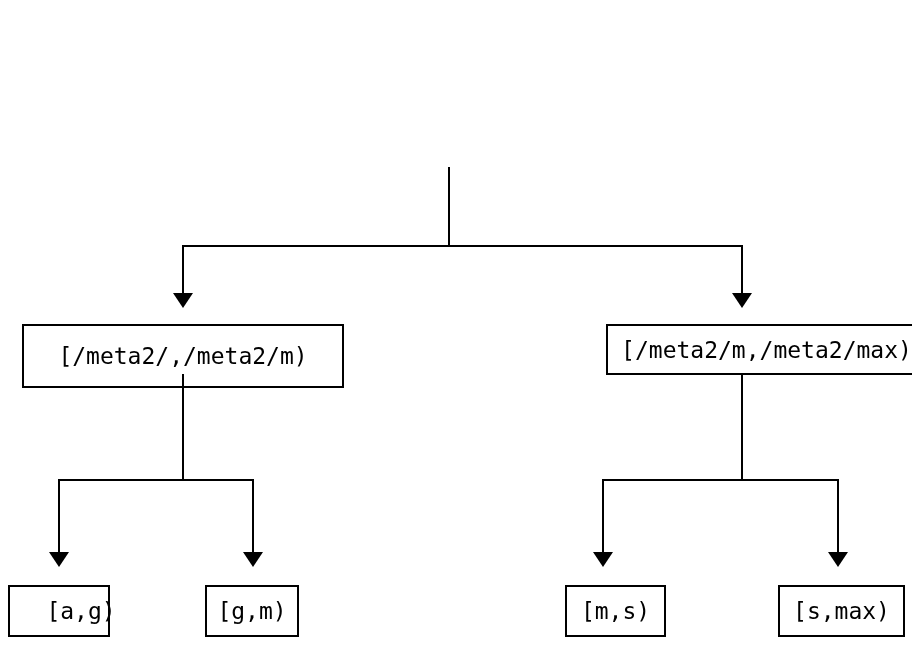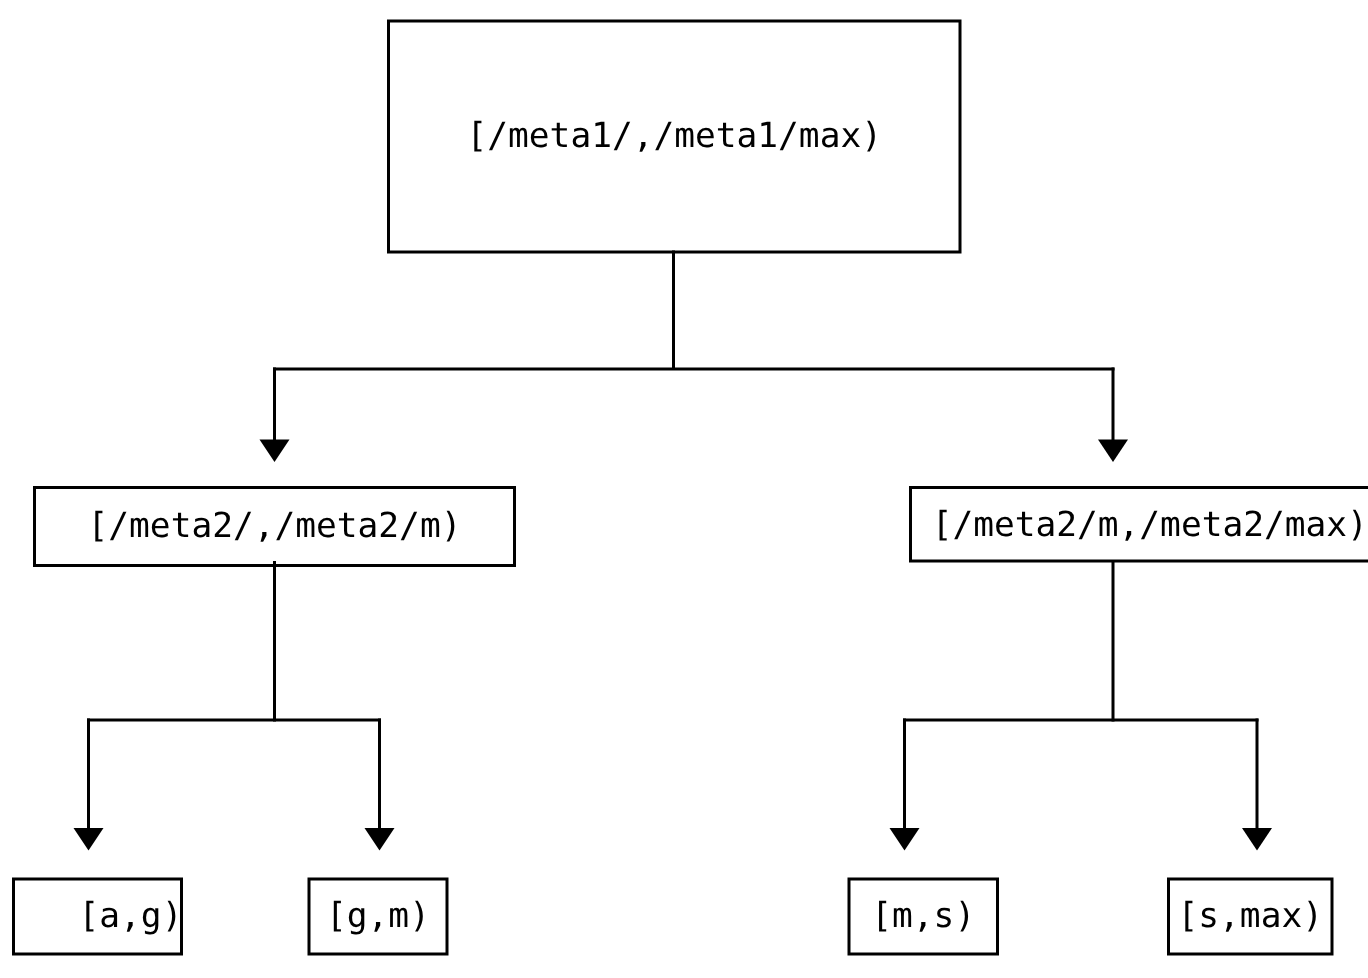--- a/index.html
+++ b/index.html
@@ -39,33 +39,32 @@
     border-left: 10px solid transparent;
     border-right: 10px solid transparent;
     border-top: 15px solid #000000;
   }
 </style>
 </head>
 <body>
 
 <div class="canvas">
 
-  <div class="node" style="left:258px; top:13px; width:383px; height:156px;">[/meta1/,/meta1/max)</div>
 
-  <div class="node" style="left:22px; top:324px; width:322px; height:54px;">[/meta2/,/meta2/m)</div>
+  <div class="node" style="left:22px; top:324px; width:322px; height:64px;">[/meta2/,/meta2/m)</div>
 
   <div class="node" style="left:606px; top:324px; width:321px; height:51px;">[/meta2/m,/meta2/max)</div>
 
-  <div class="node" style="left:8px; top:585px; width:114px; height:52px;padding-left:44px;">[a,g)</div>
+  <div class="node" style="left:8px; top:585px; width:102px; height:52px;padding-left:44px;">[a,g)</div>
 
   <div class="node" style="left:205px; top:585px; width:94px; height:52px;">[g,m)</div>
 
   <div class="node" style="left:553px; top:585px; width:101px; height:52px;margin-left:12px;">[m,s)</div>
 
-  <div class="node" style="left:778px; top:585px; width:111px; height:52px;">[s,max)</div>
+  <div class="node" style="left:778px; top:585px; width:127px; height:52px;">[s,max)</div>
 
   <div class="edge" style="left:448px; top:167px; width:2px; height:79px;"></div>
   <div class="edge" style="left:182px; top:245px; width:561px; height:2px;"></div>
   <div class="edge" style="left:182px; top:245px; width:2px; height:49px;"></div>
   <div class="arrow-down" style="left:173px; top:293px;"></div>
   <div class="edge" style="left:741px; top:245px; width:2px; height:49px;"></div>
   <div class="arrow-down" style="left:732px; top:293px;"></div>
 
   <div class="edge" style="left:182px; top:374px; width:2px; height:107px;"></div>
   <div class="edge" style="left:58px; top:479px; width:196px; height:2px;"></div>

